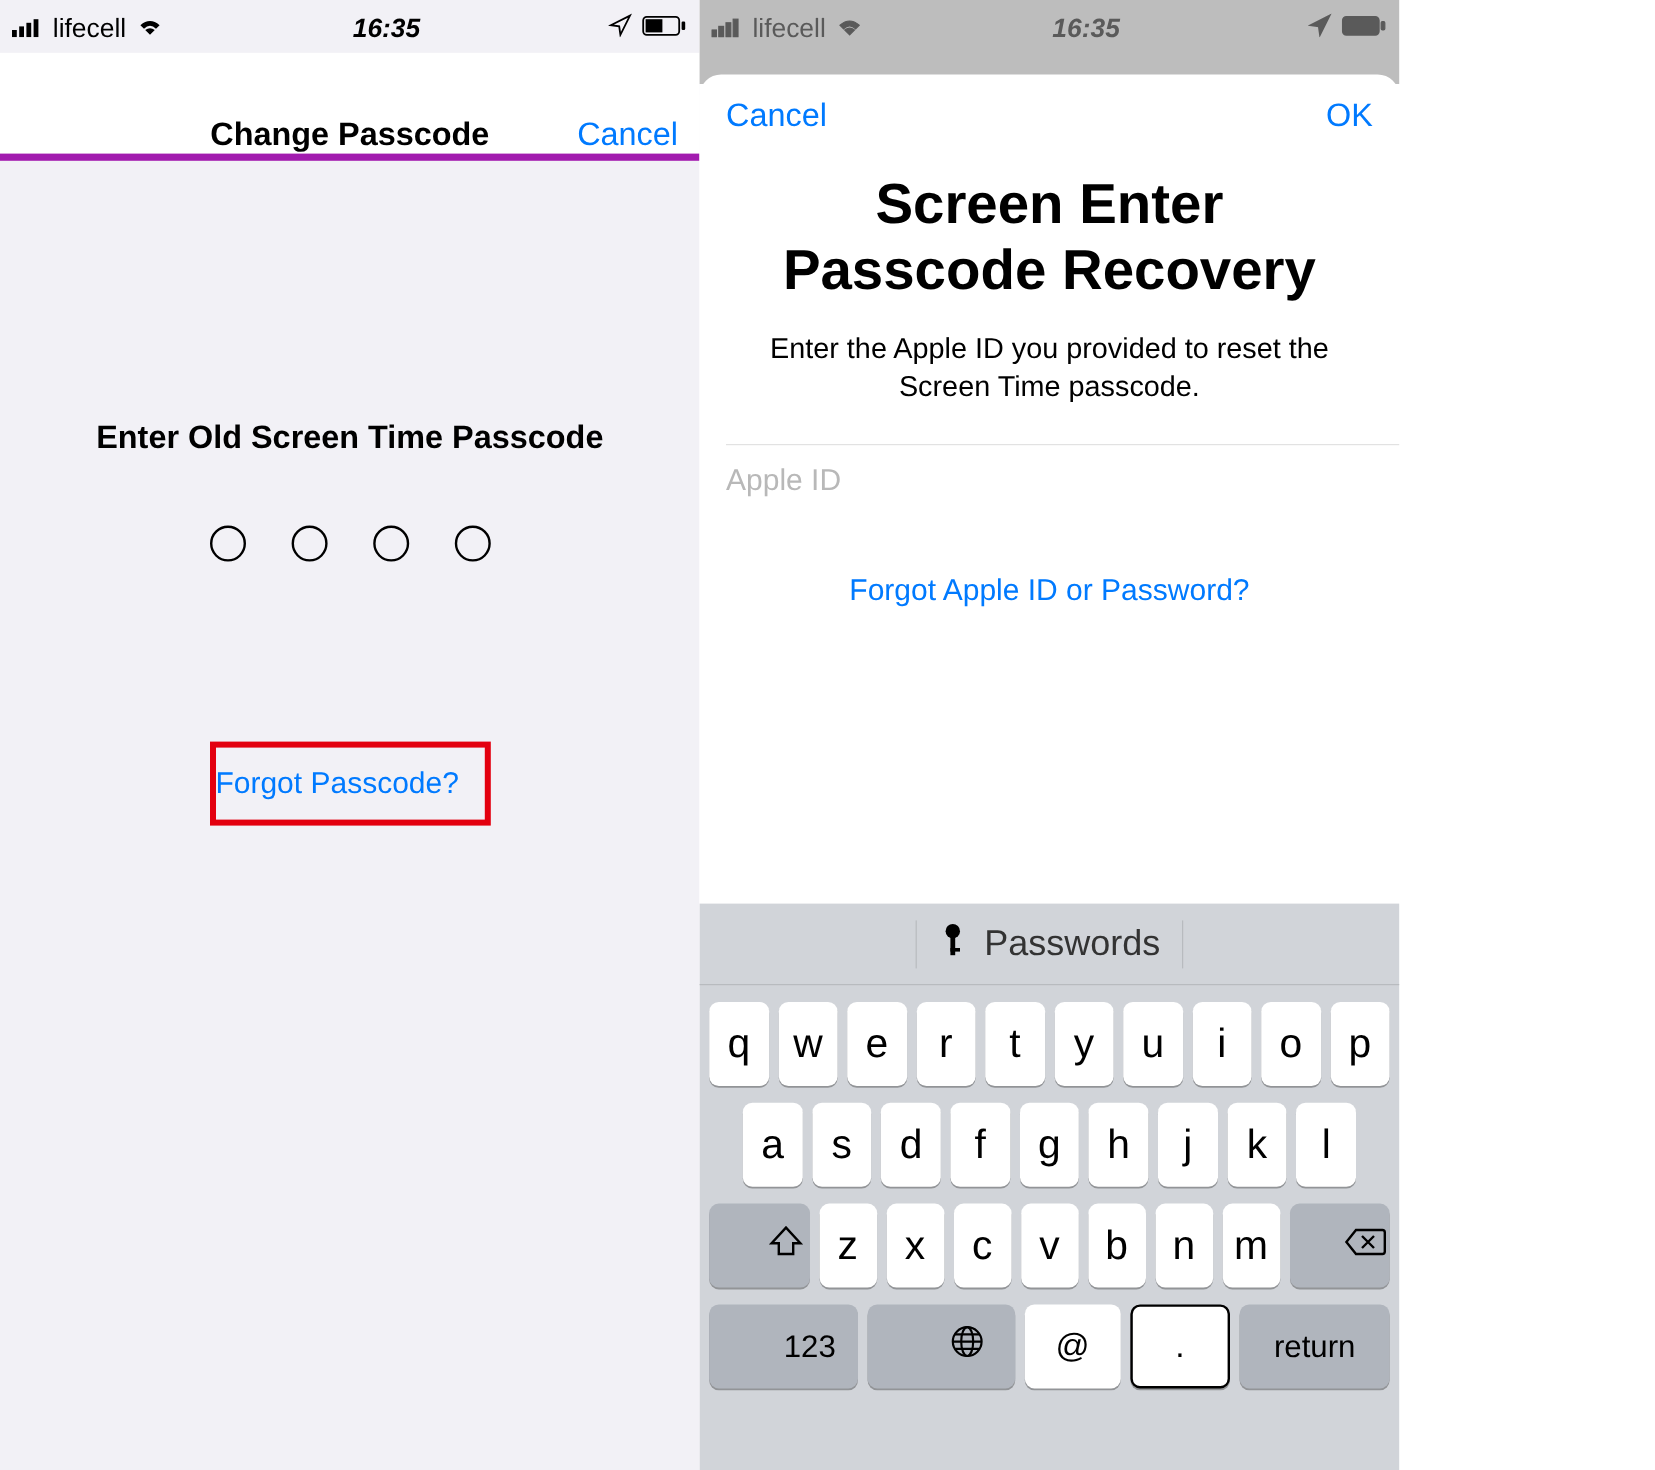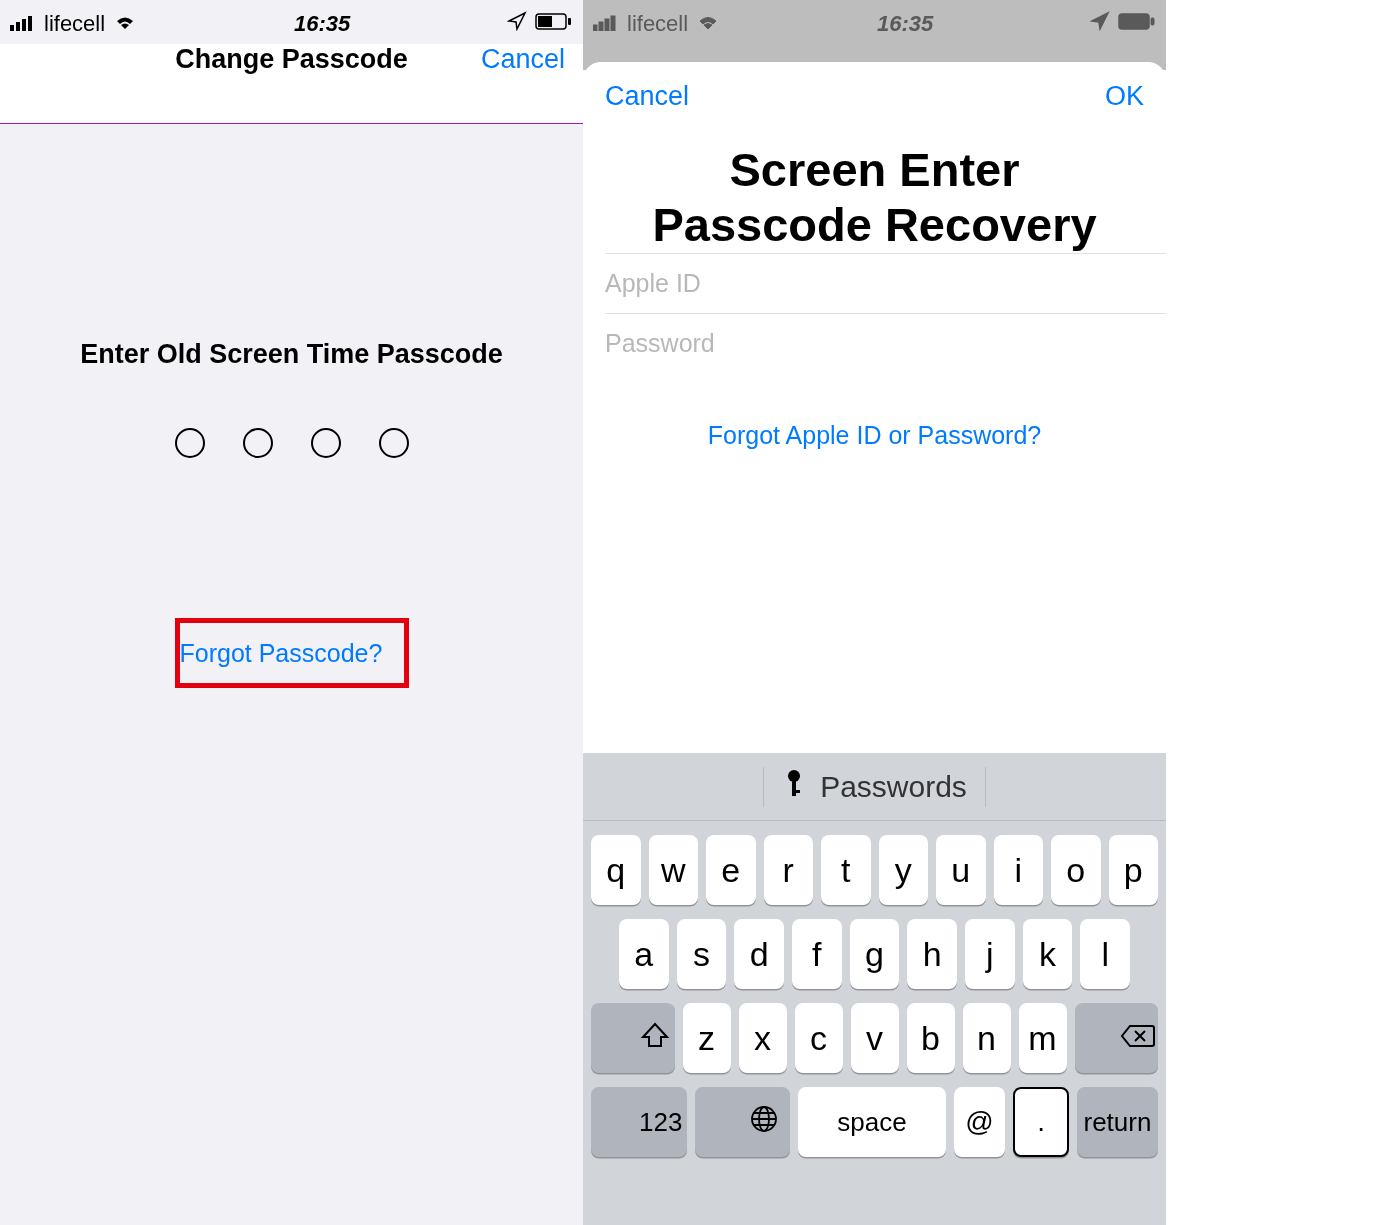--- a/index.html
+++ b/index.html
@@ -17,21 +17,21 @@
   .signal-icon, .wifi-icon, .loc-icon, .battery-icon { display: inline-block; }
   .signal-icon svg { width: 26px; height: 18px; }
   .wifi-icon svg { width: 24px; height: 18px; }
   .loc-icon svg { width: 20px; height: 20px; }
   .battery-icon svg { width: 38px; height: 18px; }
   .dimmed .status-bar { color: #5a5a5a; }
   .dimmed .status-bar svg path, .dimmed .status-bar svg rect { fill: #5a5a5a; stroke: #5a5a5a; }
 
   
   .left-bg { background: #f2f1f6; height: 100%; }
-  .nav-bar { height: 80px; background: #fff; position: relative; display: flex; align-items: flex-start; justify-content: center; border-bottom: 1px solid #a21caf; }
+  .nav-bar { height: 90px; background: #fff; position: relative; display: flex; align-items: flex-end; justify-content: center; border-bottom: 6px solid #a21caf; }
   .nav-title { font-size: 27px; font-weight: 600; }
   .nav-cancel { position: absolute; right: 18px; font-size: 27px; color: #007aff; }
   .prompt { margin-top: 215px; text-align: center; font-size: 27px; font-weight: 600; }
   .dots { margin-top: 58px; display: flex; justify-content: center; gap: 38px; }
   .dot { width: 30px; height: 30px; border: 2.5px solid #000; border-radius: 50%; }
   .forgot-box { position: absolute; left: 50%; transform: translateX(-50%); top: 618px; width: 234px; height: 70px; border: 5px solid #e3000f; display: flex; align-items: center; justify-content: flex-start; }
   .forgot-link { font-size: 25px; color: #007aff; }
 
   
   .right { background: #fff; }
@@ -174,26 +174,24 @@
 
     <div class="sheet">
       <div class="sheet-nav">
         <span class="sheet-cancel">Cancel</span>
         <span class="sheet-ok">OK</span>
       </div>
       <div class="sheet-title">
         <span>Screen Enter</span><br>
         <span>Passcode Recovery</span>
       </div>
+      <div class="sheet-sub">Enter the Apple ID you provided to reset the Screen Time passcode.</div>
 
       <div class="field">
         <span>Apple ID</span>
-      </div>
-      <div class="field">
-        <span>Password</span>
       </div>
 
       <div class="forgot-id">Forgot Apple ID or Password?</div>
 
       <div class="kbd">
         <div class="kbd-bar">
           <div class="sep"></div>
           <div class="kbd-bar-inner">
             <span class="key-icon">
               <svg viewBox="0 0 24 30">
@@ -261,21 +259,20 @@
           <div class="key fn num">123</div>
           <div class="key fn globe">
             <span>
               <svg viewBox="0 0 30 30">
                   <circle cx="15" cy="15" r="12" fill="none" stroke="#000" stroke-width="1.8"></circle>
                   <ellipse cx="15" cy="15" rx="5" ry="12" fill="none" stroke="#000" stroke-width="1.8"></ellipse>
                   <path d="M3 15 H27 M5 9 H25 M5 21 H25" stroke="#000" stroke-width="1.8"></path>
                 </svg>
             </span>
           </div>
-          <div class="key space">space</div>
           <div class="key at">@</div>
           <div class="key dot">.</div>
           <div class="key ret">return</div>
         </div>
       </div>
     </div>
   </div>
 </div>
 
 </body></html>

